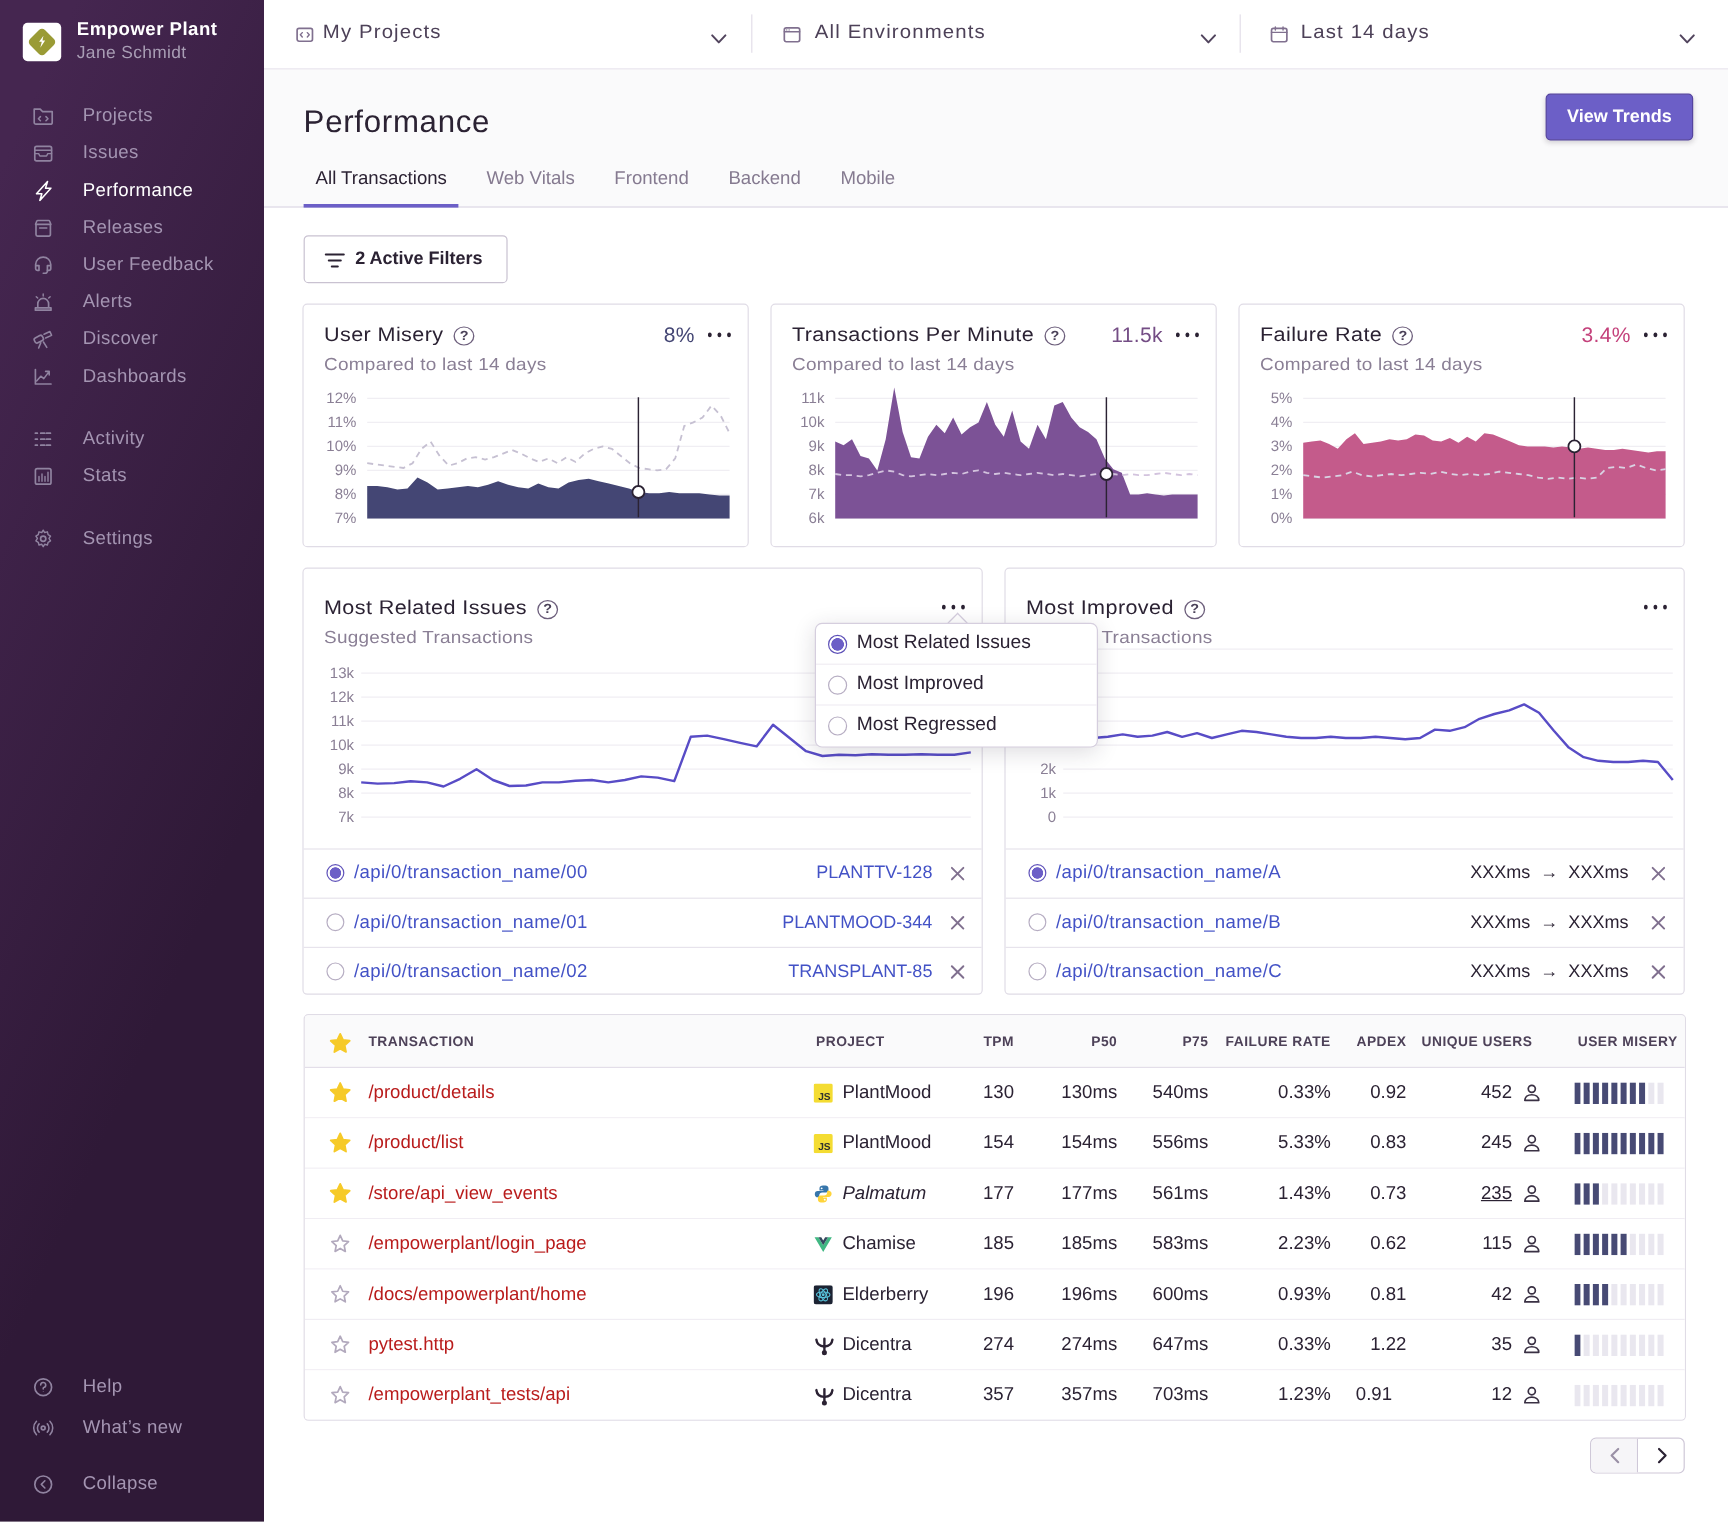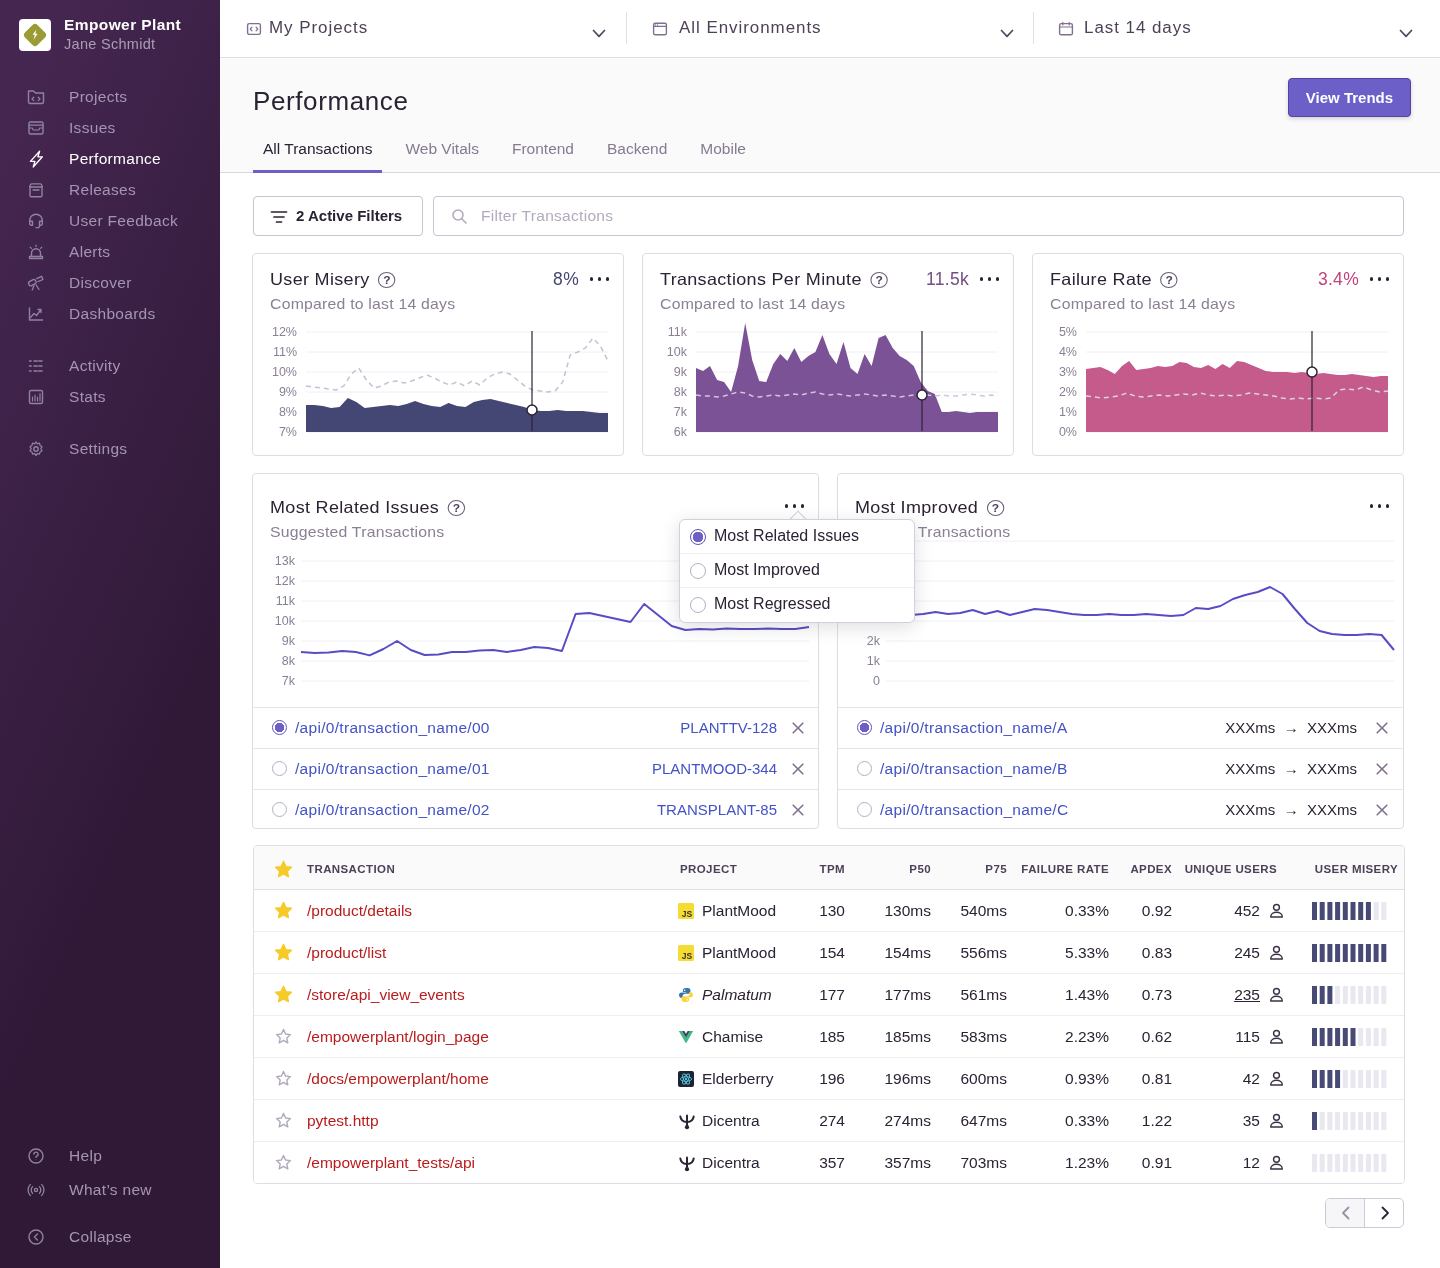--- a/index.html
+++ b/index.html
@@ -214,27 +214,20 @@
       <div class="tab">Mobile</div>
     </div>
   </div>
 <div id="main">
     <div id="filterbtn">
       <span class="flines"><svg width="18" height="14" viewBox="0 0 18 14" stroke="#2b2233" stroke-width="1.7" stroke-linecap="round">
           <path d="M1.5 2 h15 M4 7 h10 M6.5 12 h5"></path>
         </svg></span>
       <span class="ftxt">2 Active Filters</span>
     </div>
-    <div id="searchbar">
-      <span style="position:absolute;left:17px;top:11px;"><svg width="17" height="17" viewBox="0 0 17 17" fill="none" stroke="#b3aabd" stroke-width="1.6" stroke-linecap="round">
-          <circle cx="7" cy="7" r="5"></circle>
-          <path d="M11 11 l4 4"></path>
-        </svg></span>
-      <span class="ph">Filter Transactions</span>
-    </div>
     <div class="card" style="left:32px;top:79px;width:372px;height:203px;">
       <div style="position:absolute;left:0;top:0;"><svg width="372" height="203" viewBox="0 0 372 203">
           <line x1="53" y1="78" x2="355" y2="78" stroke="#f0eef3" stroke-width="1"></line>
           <text x="44" y="82" text-anchor="end" font-size="12.5" fill="#8a7f95" font-family="Liberation Sans, sans-serif">12%</text>
           <line x1="53" y1="98" x2="355" y2="98" stroke="#f0eef3" stroke-width="1"></line>
           <text x="44" y="102" text-anchor="end" font-size="12.5" fill="#8a7f95" font-family="Liberation Sans, sans-serif">11%</text>
           <line x1="53" y1="118" x2="355" y2="118" stroke="#f0eef3" stroke-width="1"></line>
           <text x="44" y="122" text-anchor="end" font-size="12.5" fill="#8a7f95" font-family="Liberation Sans, sans-serif">10%</text>
           <line x1="53" y1="138" x2="355" y2="138" stroke="#f0eef3" stroke-width="1"></line>
           <text x="44" y="142" text-anchor="end" font-size="12.5" fill="#8a7f95" font-family="Liberation Sans, sans-serif">9%</text>
@@ -662,21 +655,21 @@
               <path d="M2.3 3.4 c.4 3.4 2.7 5.5 6.6 5.7"></path>
               <path d="M15.7 3.4 c-.4 3.4-2.7 5.5-6.6 5.7"></path>
             </g>
             <circle cx="9" cy="14.2" r="2.1" fill="#2b2233"></circle>
           </svg></span>
         <span class="tcell" style="left:448px;">Dicentra</span>
         <span class="tcell" style="right:559px;">357</span>
         <span class="tcell" style="right:473px;">357ms</span>
         <span class="tcell" style="right:397px;">703ms</span>
         <span class="tcell" style="right:295px;">1.23%</span>
-        <span class="tcell" style="right:232px;margin-left:36px;">0.91</span>
+        <span class="tcell" style="right:244px;margin-left:36px;">0.91</span>
         <span class="tcell" style="right:144px;">12</span>
         <span style="position:absolute;right:118px;top:11px;"><svg width="19" height="19" viewBox="0 0 20 20" fill="none" stroke="#3a3144" stroke-width="1.5" stroke-linecap="round" stroke-linejoin="round">
             <circle cx="10" cy="6.7" r="3.1"></circle>
             <path d="M3.9 16.8 c0-3 2.7-4.9 6.1-4.9 s6.1 1.9 6.1 4.9 z"></path>
           </svg></span>
         <span style="position:absolute;left:1058px;top:12px;"><svg width="78" height="18" viewBox="0 0 78 18">
             <rect x="0.0" y="0" width="5" height="18" fill="#e9e7ef"></rect>
             <rect x="7.7" y="0" width="5" height="18" fill="#e9e7ef"></rect>
             <rect x="15.4" y="0" width="5" height="18" fill="#e9e7ef"></rect>
             <rect x="23.1" y="0" width="5" height="18" fill="#e9e7ef"></rect>

